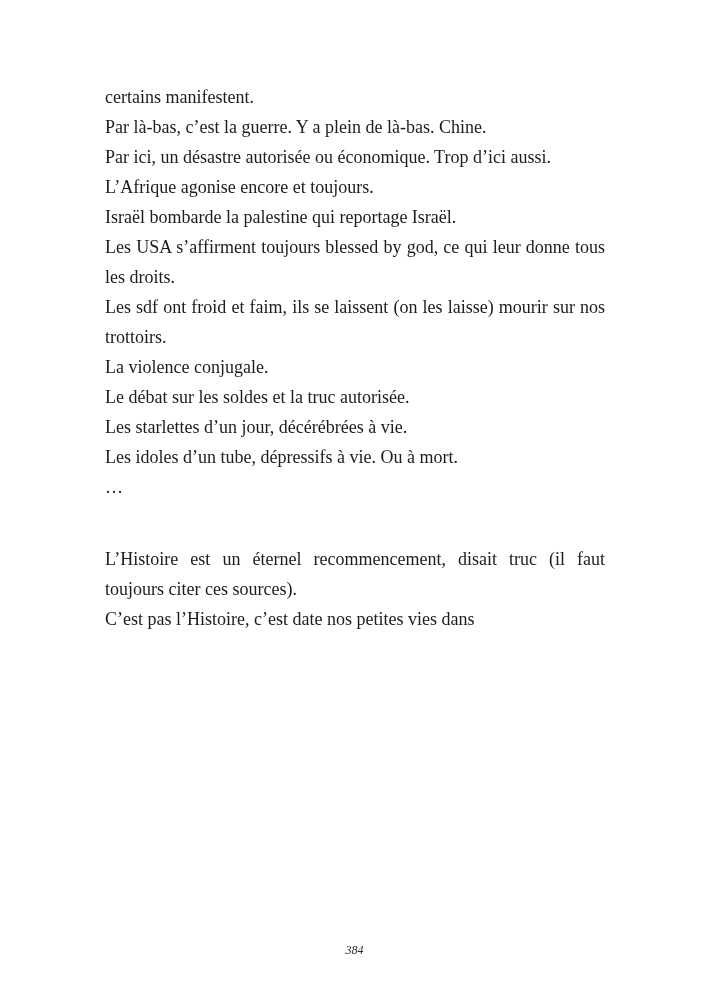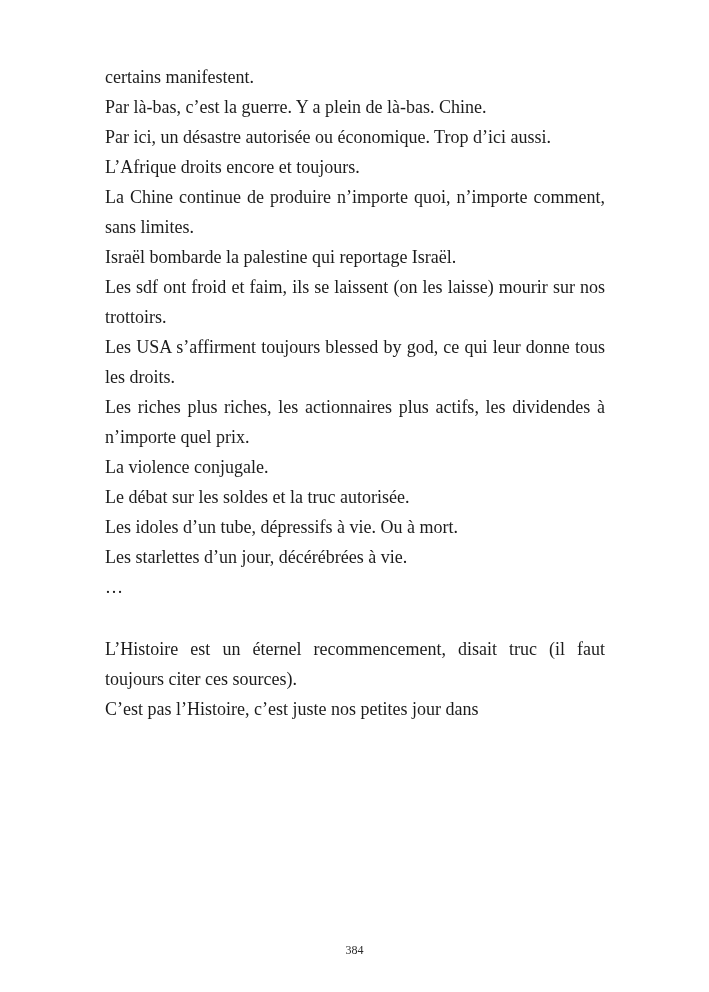--- a/index.html
+++ b/index.html
@@ -7,62 +7,61 @@
     padding: 0;
     background: #ffffff;
   }
   .page {
     position: relative;
     width: 709px;
     height: 992px;
     margin: 0 auto;
     background: #ffffff;
     box-sizing: border-box;
-    padding: 62px 104px 0 105px;
+    padding: 82px 104px 0 105px;
     font-family: "Liberation Serif", "DejaVu Serif", serif;
     font-size: 18px;
     line-height: 30px;
     color: #1c1c1c;
     overflow: hidden;
   }
   .text-body p {
     margin: 0;
     text-align: justify;
     text-justify: inter-word;
   }
   .text-body p.spaced {
-    margin-top: 32px;
+    margin-top: 42px;
   }
   .page-number {
     position: absolute;
     left: 0;
     bottom: 36px;
     width: 709px;
     text-align: center;
     font-size: 12px;
     line-height: 12px;
     color: #2a2a2a;
+    font-style: italic;
   }
 </style>
 </head>
 <body>
 
 <div class="page">
   <div class="text-body">
       <p>certains manifestent.</p>
       <p>Par là-bas, c’est la guerre. Y a plein de là-bas. Chine.</p>
       <p>Par ici, un désastre autorisée ou économique. Trop d’ici aussi.</p>
-      <p>L’Afrique droits encore et toujours.</p>
-      <p>La Chine continue de produire n’importe quoi, n’importe comment, sans limites.</p>
+      <p>L’Afrique agonise encore et toujours.</p>
       <p>Israël bombarde la palestine qui reportage Israël.</p>
+      <p>Les USA s’affirment toujours blessed by god, ce qui leur donne tous les droits.</p>
       <p>Les sdf ont froid et faim, ils se laissent (on les laisse) mourir sur nos trottoirs.</p>
-      <p>Les USA s’affirment toujours blessed by god, ce qui leur donne tous les droits.</p>
-      <p>Les riches plus riches, les actionnaires plus actifs, les dividendes à n’importe quel prix.</p>
       <p>La violence conjugale.</p>
       <p>Le débat sur les soldes et la truc autorisée.</p>
+      <p>Les starlettes d’un jour, décérébrées à vie.</p>
       <p>Les idoles d’un tube, dépressifs à vie. Ou à mort.</p>
-      <p>Les starlettes d’un jour, décérébrées à vie.</p>
       <p>…</p>
       <p class="spaced">L’Histoire est un éternel recommencement, disait truc (il faut toujours citer ces sources).</p>
-      <p>C’est pas l’Histoire, c’est juste nos petites jour dans</p>
+      <p>C’est pas l’Histoire, c’est date nos petites vies dans</p>
     </div>
   <div class="page-number">384</div>
 </div>
 
 </body></html>

